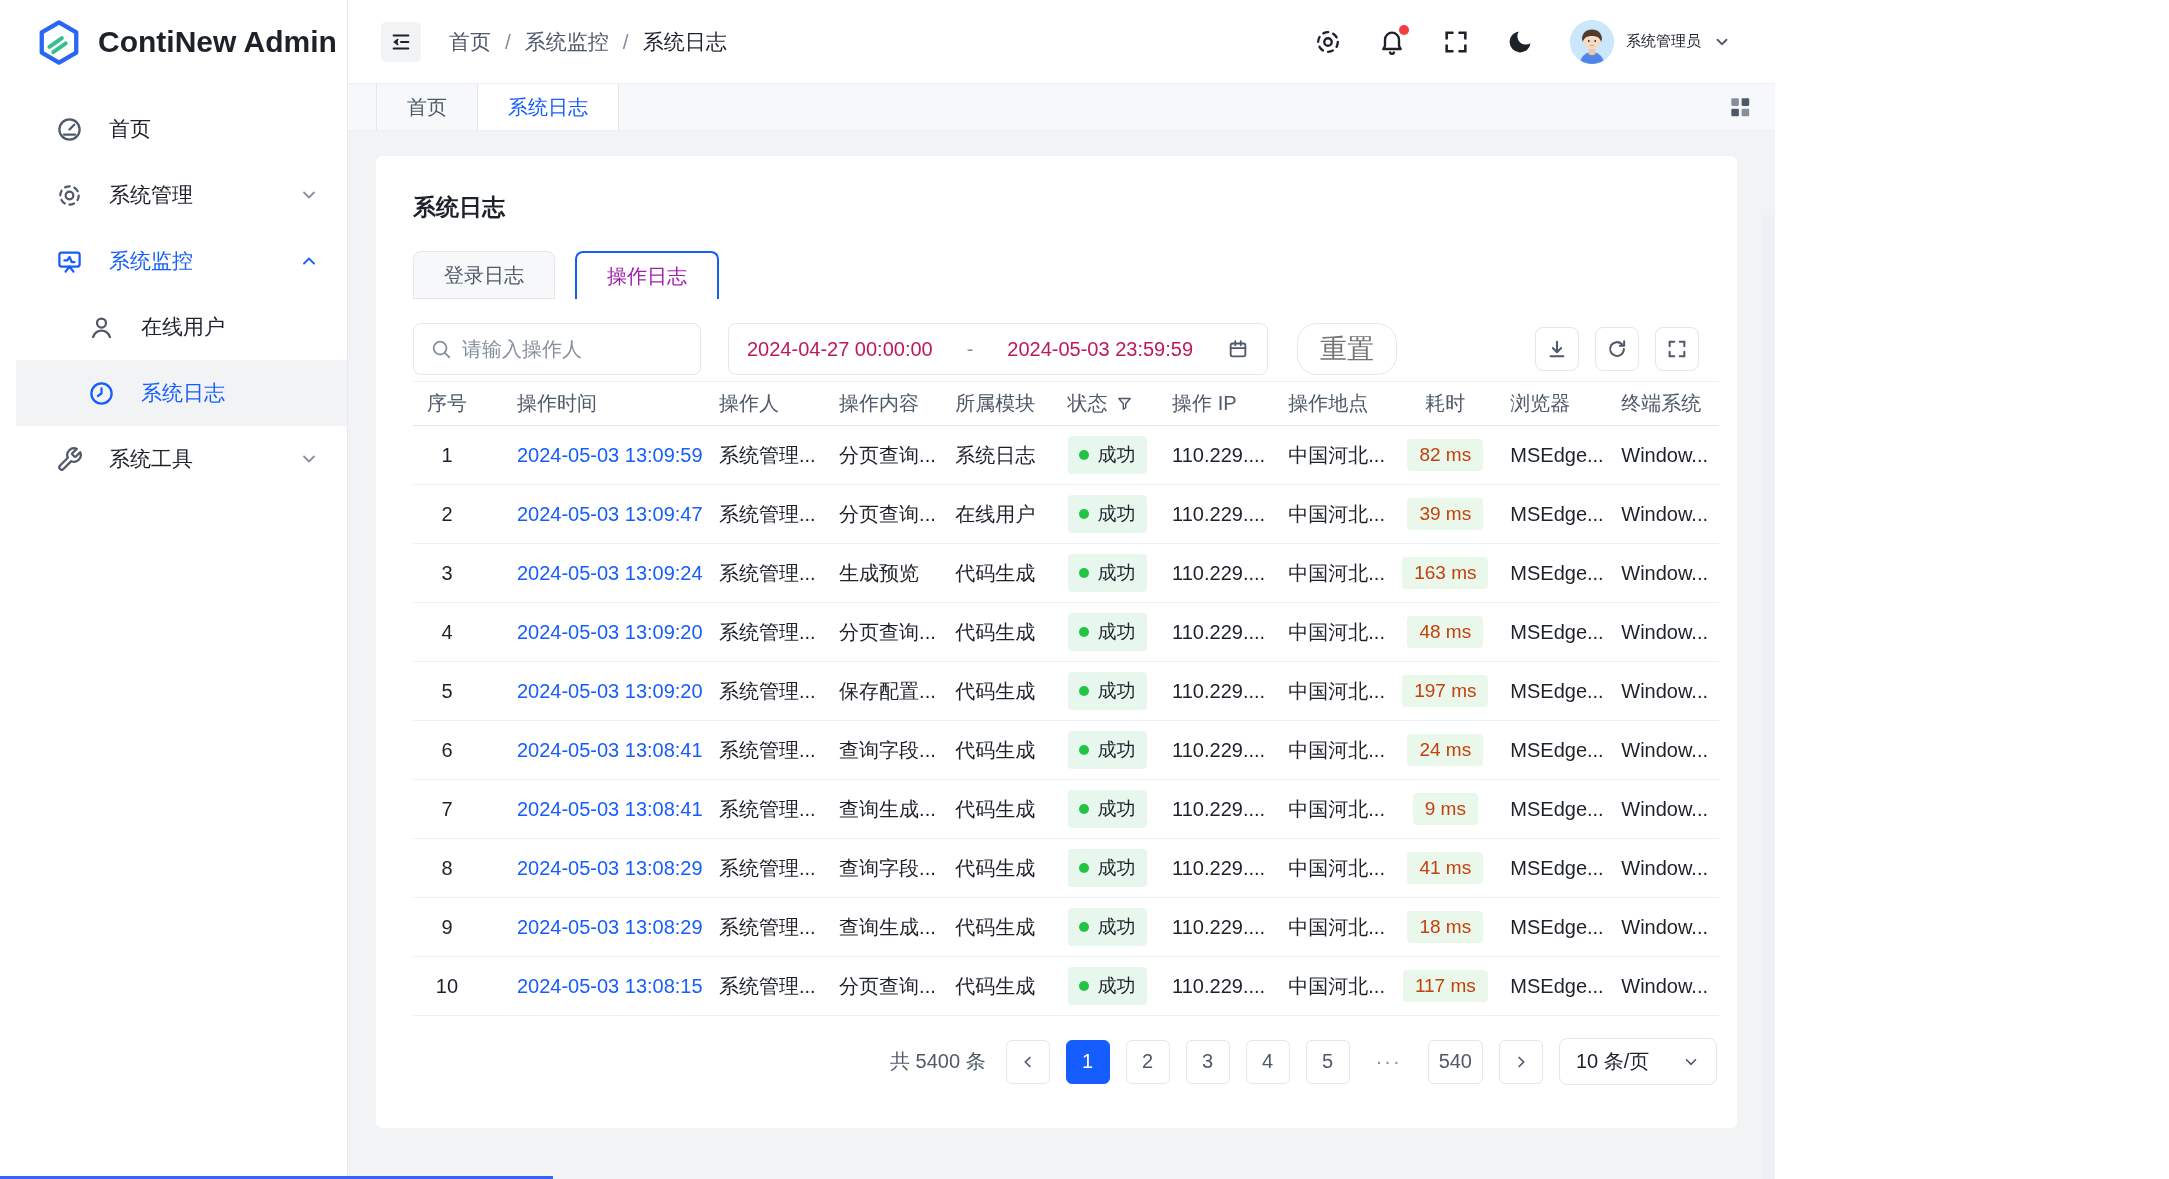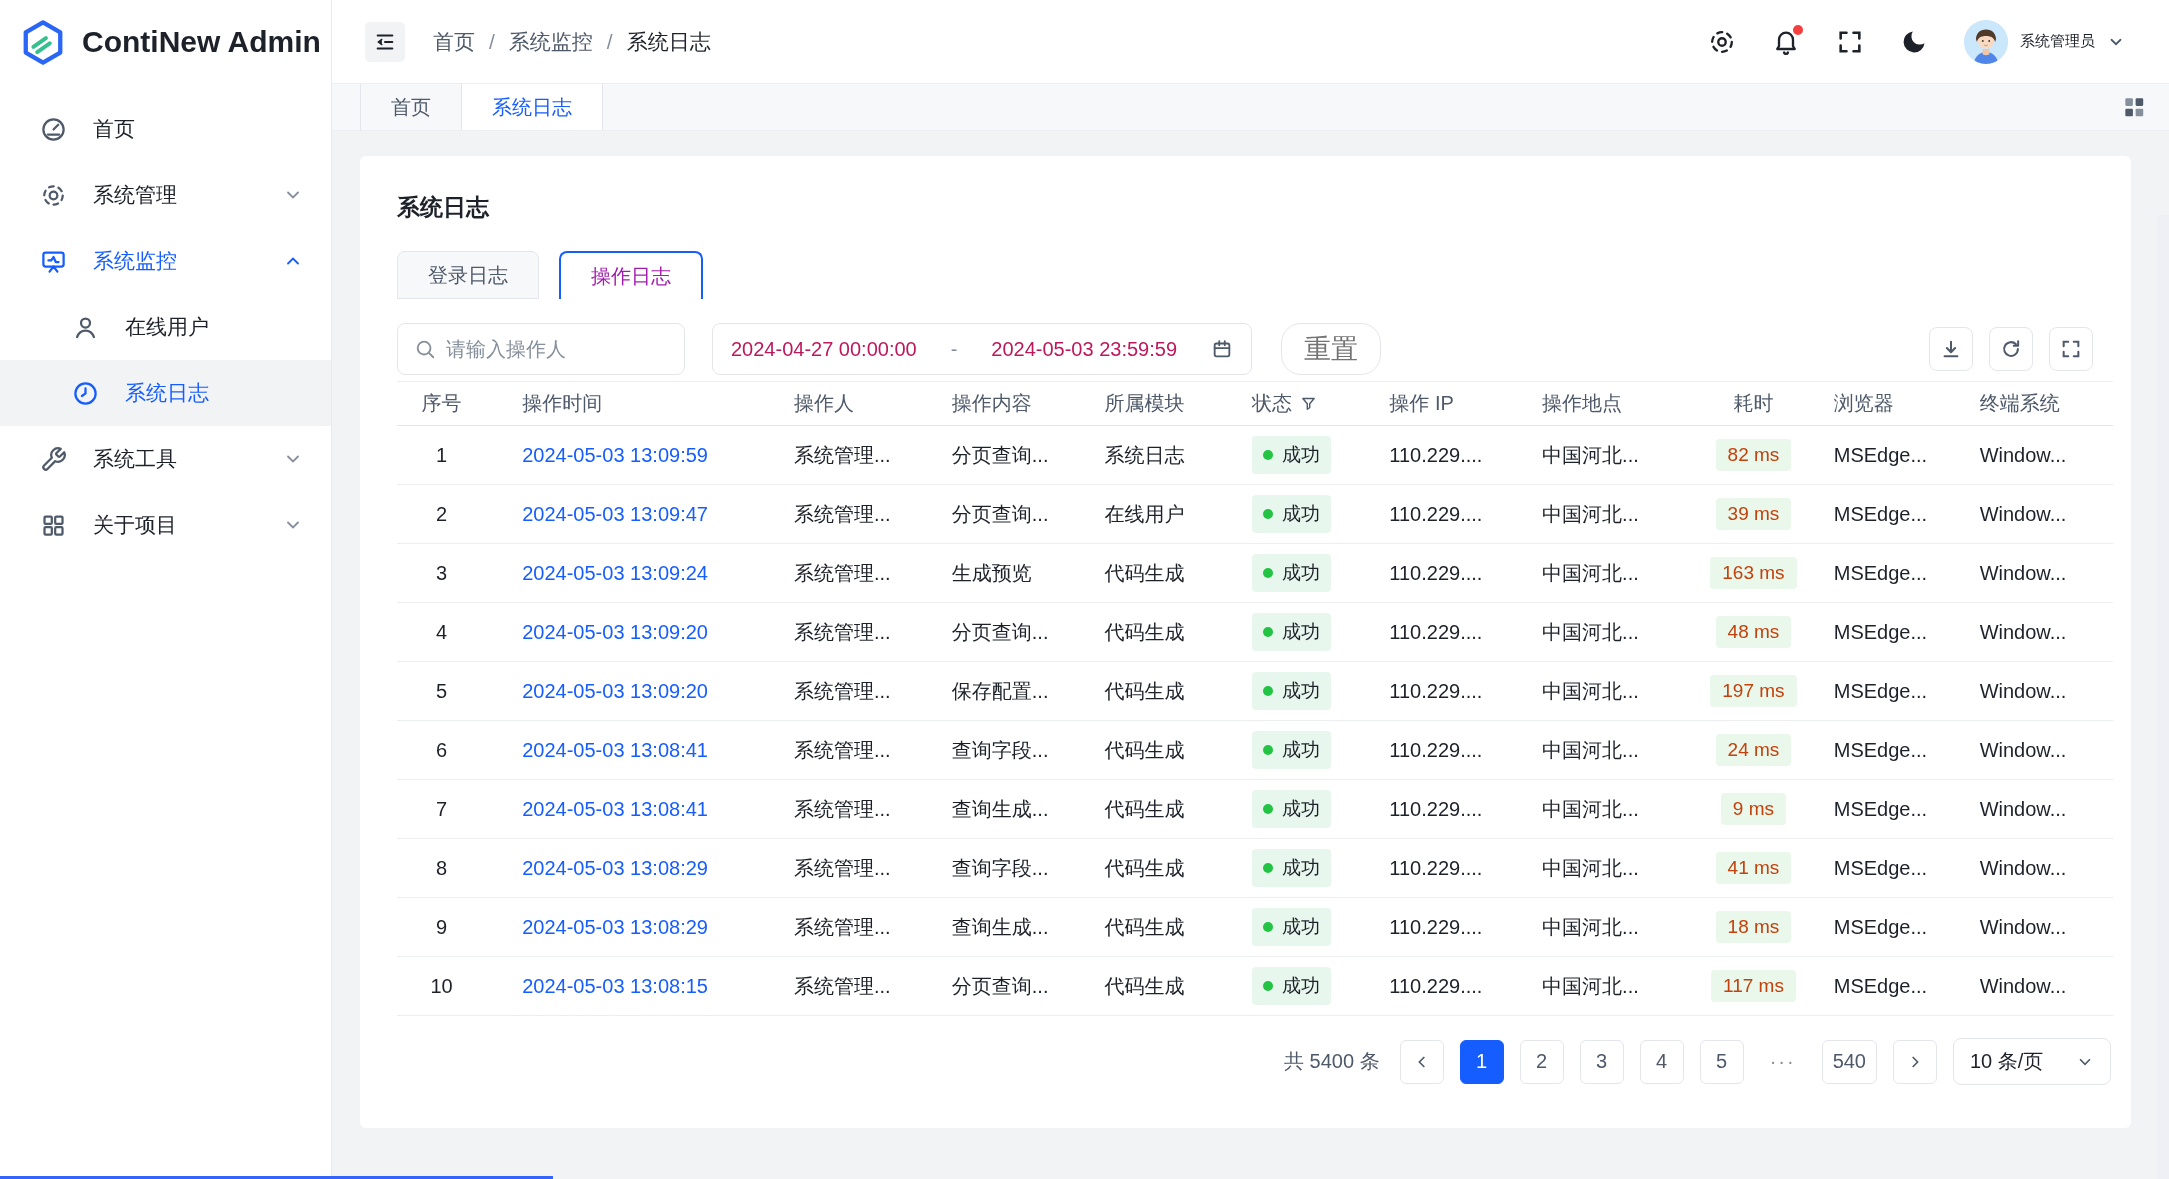--- a/index.html
+++ b/index.html
@@ -1,21 +1,21 @@
 <!DOCTYPE html>
 <html><head>
 <meta charset="utf-8">
 <style>
   * { margin:0; padding:0; box-sizing:border-box; }
   html,body { width:2169px; height:1179px; overflow:hidden; }
   body {
     font-family:"Liberation Sans","DejaVu Sans",sans-serif;
     color:#1d2129; background:#fff; font-size:20px;
   }
-  .app { position:relative; width:2169px; height:1179px; display:flex; }
+  .app { position:relative; width:1775px; height:1179px; display:flex;padding-left:16px; }
 
   
   .sidebar { width:332px; height:100%; background:#fff; border-right:1px solid #e8e9ec; flex:0 0 332px; }
   .logo-row { height:84px; display:flex; align-items:center; gap:16px; padding:0 20px; }
   .logo-title { font-size:30px; font-weight:bold; color:#1d2129; white-space:nowrap; }
   .nav { padding-top:12px; }
   .nav-item { height:66px; display:flex; align-items:center; gap:26px; padding:0 28px 0 40px; font-size:21px; color:#1d2129; cursor:pointer; }
   .nav-item .ni-icon { width:27px; height:27px; color:#4e5969; flex:0 0 27px; display:flex; }
   .nav-item .ni-icon svg { width:100%; height:100%; }
   .nav-item .chev { margin-left:auto; width:20px; height:20px; color:#86909c; display:flex; }
@@ -180,36 +180,20 @@
         </span>
         <span>系统日志</span>
       </div>
       <div class="nav-item">
         <span class="ni-icon">
           <svg viewBox="0 0 24 24" fill="none" stroke="currentColor" stroke-width="2" stroke-linecap="round" stroke-linejoin="round">
               <path d="M14.7 6.3a1 1 0 0 0 0 1.4l1.6 1.6a1 1 0 0 0 1.4 0l3.77-3.77a6 6 0 0 1-7.94 7.94l-6.91 6.91a2.12 2.12 0 0 1-3-3l6.91-6.91a6 6 0 0 1 7.94-7.94l-3.76 3.76z"></path>
             </svg>
         </span>
         <span>系统工具</span>
-        <span class="chev">
-          <svg viewBox="0 0 24 24" fill="none" stroke="currentColor" stroke-width="2.2" stroke-linecap="round">
-              <path d="M6 9l6 6 6-6"></path>
-            </svg>
-        </span>
-      </div>
-      <div class="nav-item">
-        <span class="ni-icon">
-          <svg viewBox="0 0 24 24" fill="none" stroke="currentColor" stroke-width="2">
-              <rect x="4" y="4" width="6.5" height="6.5" rx="1"></rect>
-              <rect x="13.5" y="4" width="6.5" height="6.5" rx="1"></rect>
-              <rect x="4" y="13.5" width="6.5" height="6.5" rx="1"></rect>
-              <rect x="13.5" y="13.5" width="6.5" height="6.5" rx="1"></rect>
-            </svg>
-        </span>
-        <span>关于项目</span>
         <span class="chev">
           <svg viewBox="0 0 24 24" fill="none" stroke="currentColor" stroke-width="2.2" stroke-linecap="round">
               <path d="M6 9l6 6 6-6"></path>
             </svg>
         </span>
       </div>
     </nav>
   </aside>
 
   <div class="main">

